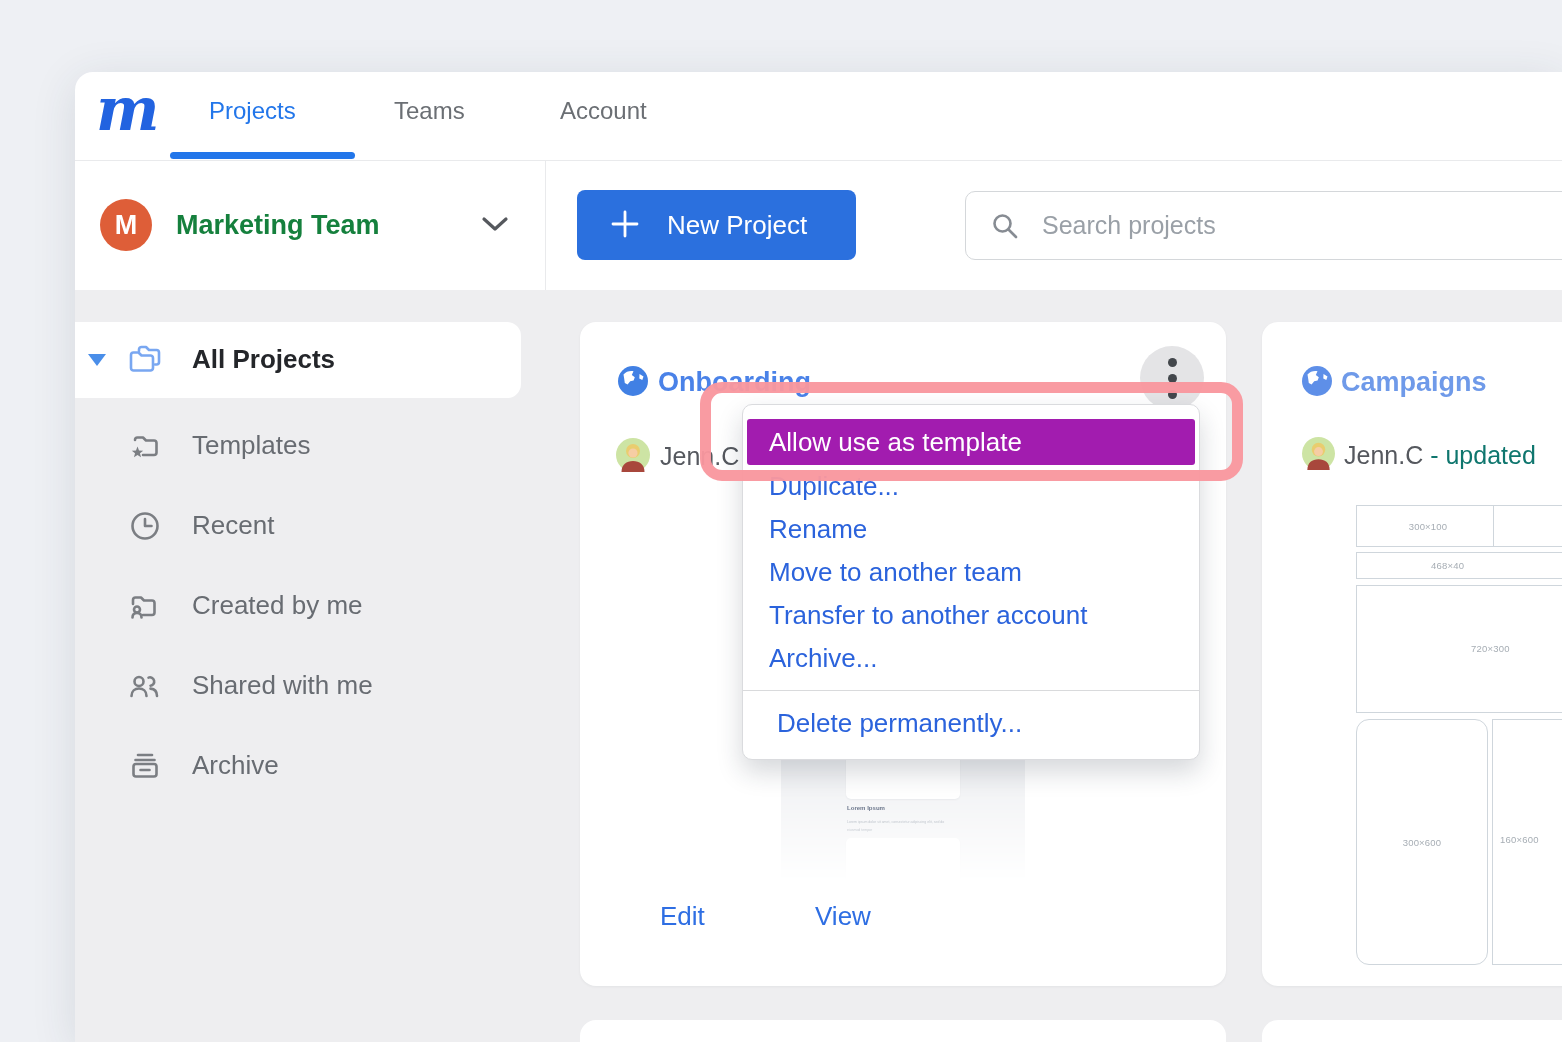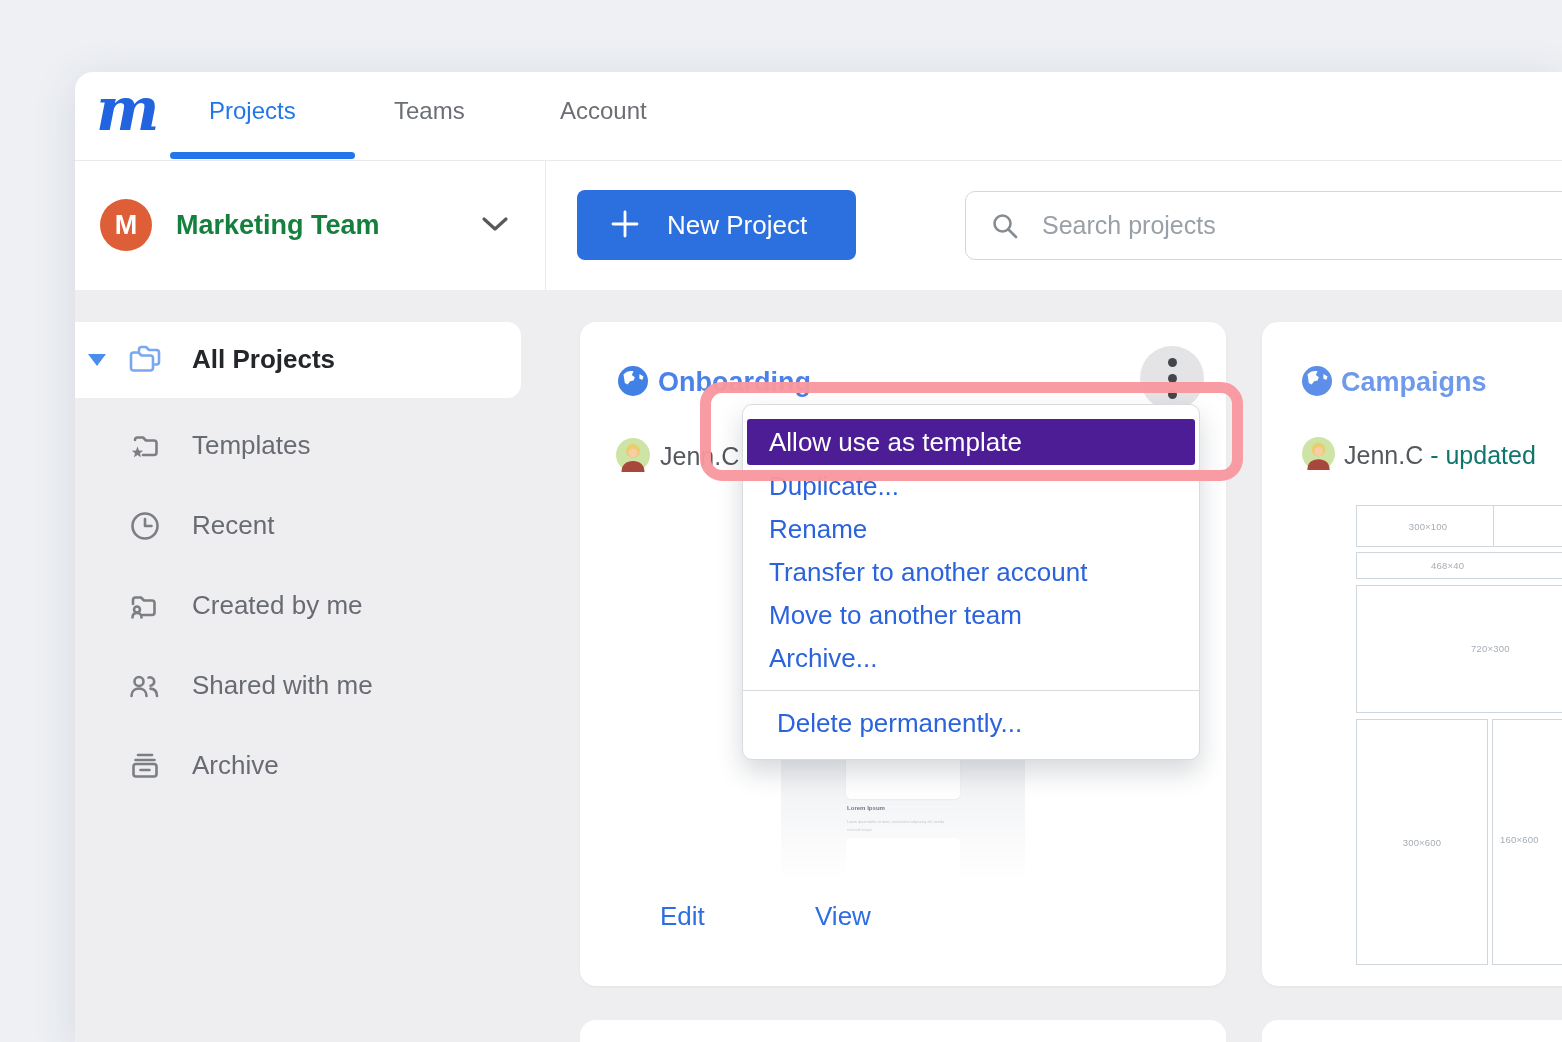--- a/index.html
+++ b/index.html
@@ -98,21 +98,21 @@
   .banner-lbl { font-size:9.5px; color:#a6adb4; letter-spacing:.2px; white-space:nowrap; }
   .banner-lbl.absl { position:absolute; }
 
   
   .ctx-menu {
     position:absolute; left:742px; top:404px; width:458px;
     background:#fff; border:1px solid #dadbde; border-radius:10px;
     box-shadow:0 12px 26px rgba(30,40,55,.18); padding-top:14px; z-index:5;
   }
   .ctx-item { height:43px; line-height:43px; padding-left:26px; font-size:26px; color:#2b63dc; cursor:pointer; white-space:nowrap; }
-  .ctx-item.hl { margin:0 4px; height:46px; line-height:46px; padding-left:22px; border-radius:3px; background:#4c1d95; color:#fff; }
+  .ctx-item.hl { margin:0 4px; height:46px; line-height:46px; padding-left:22px; border-radius:3px; background:#a21caf; color:#fff; }
   .ctx-divider { margin-top:10px; border-top:1px solid #d9dadc; }
   .ctx-danger { padding:12px 0 16px; }
   .ctx-danger .ctx-item { height:40px; line-height:40px;margin-left:8px; }
 
   
   .annotation {
     position:absolute; left:700px; top:382px; width:543px; height:99px;
     border:11px solid rgba(249,151,158,.96); border-radius:22px; z-index:8; pointer-events:none;
   }
 
@@ -290,33 +290,33 @@
   </div>
   <div class="banner" style="left:1493px; top:505px; width:180px; height:42px;">
     <span class="banner-lbl"></span>
   </div>
   <div class="banner" style="left:1356px; top:552px; width:320px; height:27px;">
     <span class="banner-lbl absl" style="left:74px; top:7px;">468×40</span>
   </div>
   <div class="banner" style="left:1356px; top:585px; width:320px; height:128px;">
     <span class="banner-lbl absl" style="left:114px; top:57px;">720×300</span>
   </div>
-  <div class="banner" style="left:1356px; top:719px; width:132px; height:246px;">
+  <div class="banner" style="left:1356px; top:719px; width:132px; height:246px;border-radius:13px;">
     <span class="banner-lbl">300×600</span>
   </div>
   <div class="banner" style="left:1492px; top:719px; width:178px; height:246px;">
     <span class="banner-lbl absl" style="left:7px; top:114px;">160×600</span>
   </div>
 
   <div class="ctx-menu">
     <div class="ctx-item hl">Allow use as template</div>
     <div class="ctx-item">Duplicate...</div>
     <div class="ctx-item">Rename</div>
+    <div class="ctx-item">Move to another team</div>
     <div class="ctx-item">Transfer to another account</div>
-    <div class="ctx-item">Move to another team</div>
     <div class="ctx-item">Archive...</div>
     <div class="ctx-divider"></div>
     <div class="ctx-danger">
       <div class="ctx-item">Delete permanently...</div>
     </div>
   </div>
 
   <div class="annotation"></div>
 
   <div class="bottom-card" style="left:580px; width:646px;"></div>

